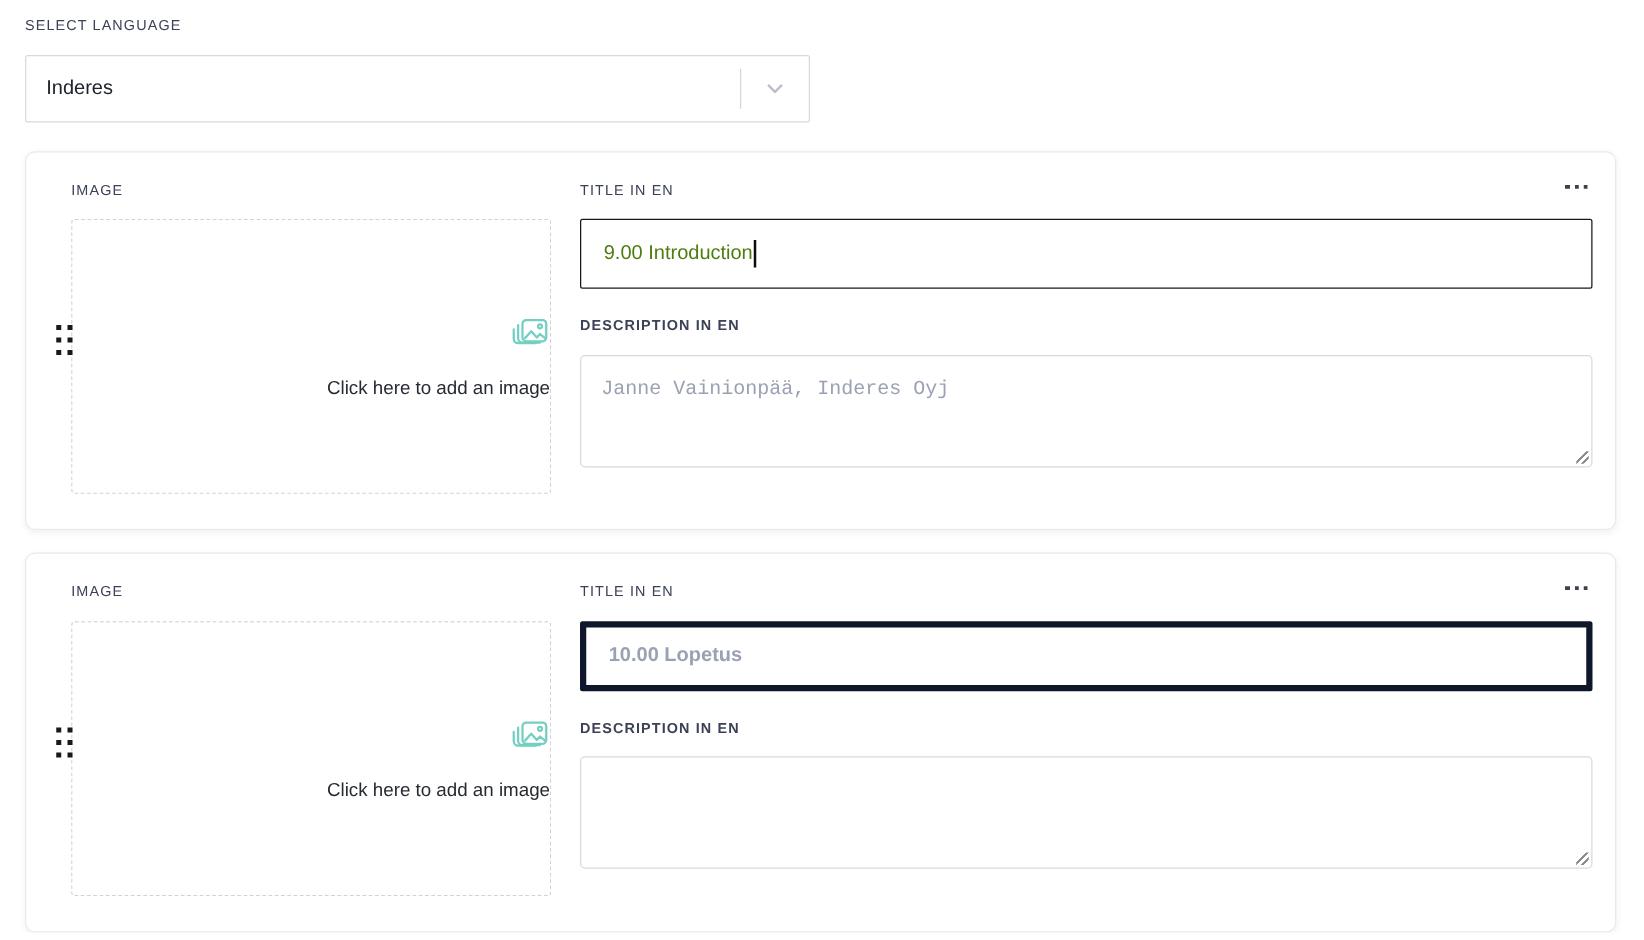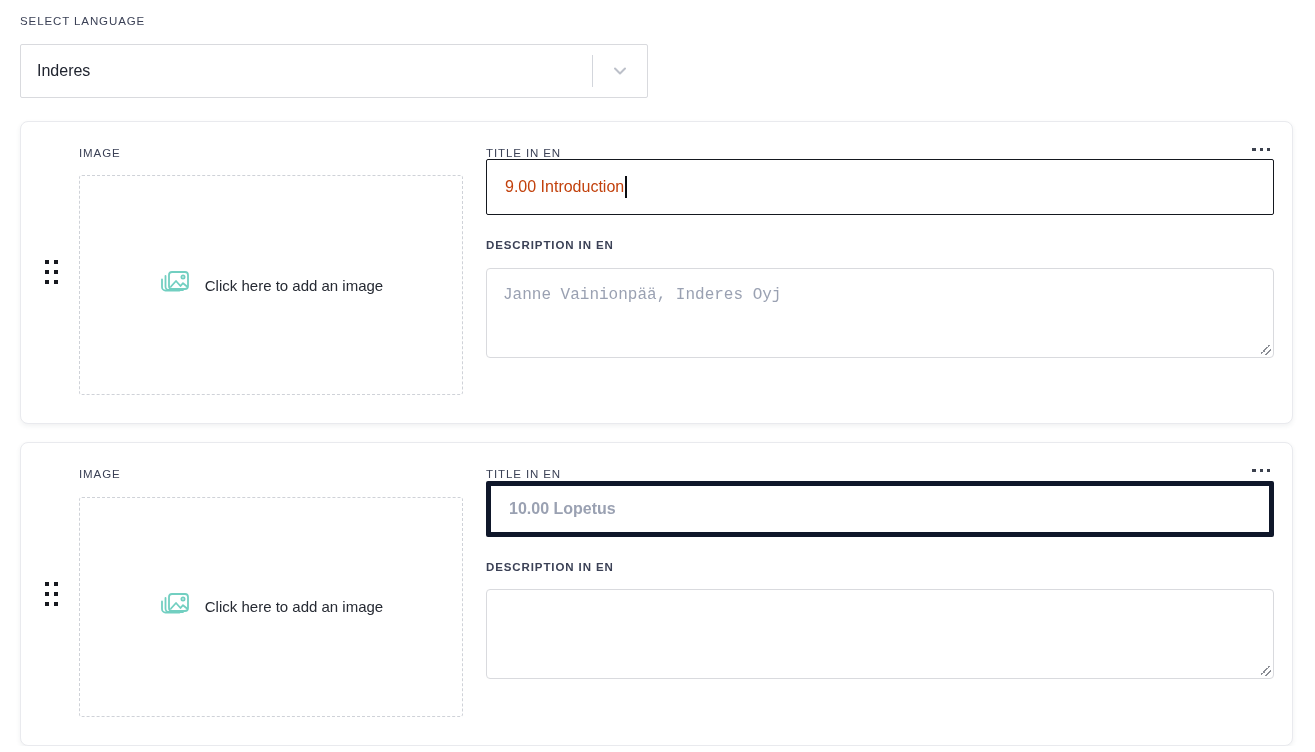--- a/index.html
+++ b/index.html
@@ -20,21 +20,21 @@
   }
   .select-value { font-size:16px; color:#20242f; padding-left:16px; flex:1; }
   .select-divider { width:1px; height:32px; background:#d3d6dc; }
   .select-chevron { width:54px; display:flex; align-items:center; justify-content:center; }
 
   
   .card {
     position:relative; width:1273px; background:#fff;
     border:1px solid #e9eaee; border-radius:8px;
     box-shadow:0 2px 5px rgba(40,50,70,0.07);
-    padding:26px 18px 28px 58px;
+    padding:26px 18px 28px 36px;
   }
   .card-1 { margin-top:23px; }
   .card-2 { margin-top:18px; }
 
   .drag-handle {
     position:absolute; left:20px; top:50%; transform:translateY(-50%);
     display:grid; grid-template-columns:4px 4px; grid-auto-rows:4px;
     column-gap:5px; row-gap:6px; cursor:grab; padding:4px;
   }
   .drag-handle i { background:#17191f; width:4px; height:4px; display:block; }
@@ -44,28 +44,28 @@
     display:flex; gap:4px; padding:8px; cursor:pointer;
   }
   .more-menu i { width:3.2px; height:3.2px; background:#3c414e; display:block; }
 
   .card-grid { display:flex; gap:23px; }
   .image-col { width:384px; flex:0 0 384px; }
   .fields-col { flex:1; min-width:0; }
 
   .dropzone {
     margin-top:16px; height:220px; border:1px dashed #cfd2d8; border-radius:3px;
-    display:flex; flex-direction:row; align-items:center; justify-content:center;
+    display:flex; flex-direction:column; align-items:flex-end; justify-content:center;
     gap:14px; cursor:pointer; background:#fff;
   }
   .dropzone-text { font-size:15px; color:#262a33; }
 
   .text-input {
-    width:100%; height:56px; border-radius:2px;
-    font-size:16px; color:#c2410c; background:#fff;
+    margin-top:16px; width:100%; height:56px; border-radius:2px;
+    font-size:16px; color:#4d7c0f; background:#fff;
     display:flex; align-items:center; padding:0 18px;
   }
   .text-input.focused { border:1.5px solid #15181f; }
   input.text-input { border:5px solid #0f172a; outline:none;
     font-family:"Liberation Sans","DejaVu Sans",sans-serif; display:block; padding:0 18px;font-weight:bold; }
   input.text-input::placeholder { color:#9aa1b2; opacity:1; }
   .caret { width:1.5px; height:22px; background:#0b0d12; margin-left:1px; }
 
   .desc-label { margin-top:25px;font-weight:bold; }
   .textarea-wrap { position:relative; margin-top:16px; }

